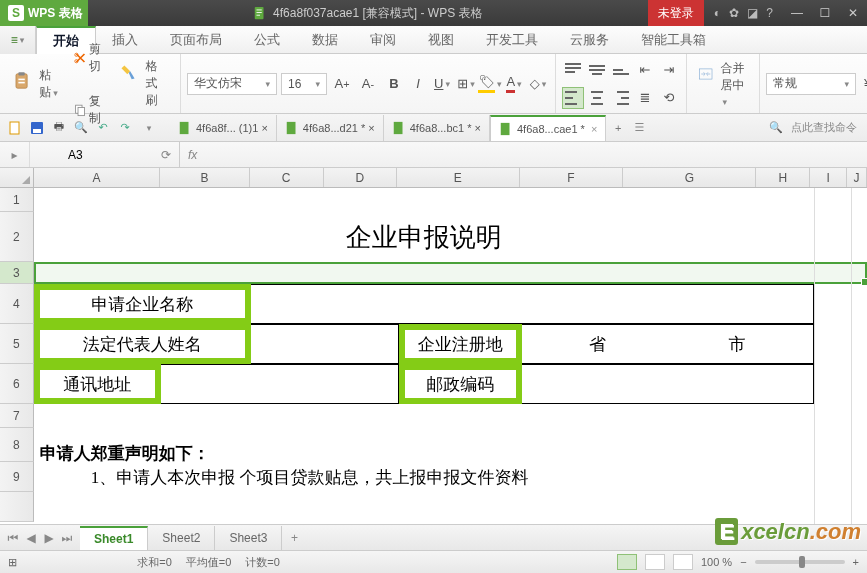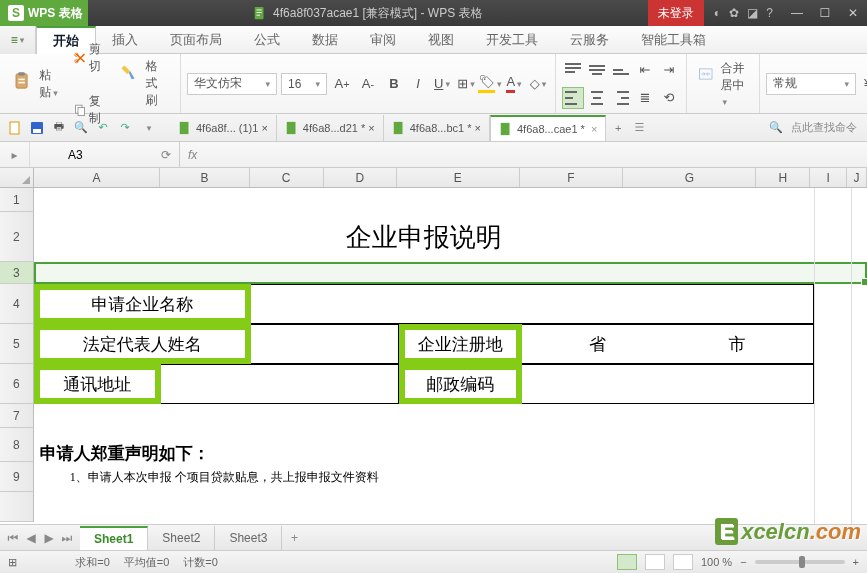--- a/index.html
+++ b/index.html
@@ -66,21 +66,21 @@
 .cell.sm{font-size:15px}
 .selrow{position:absolute;border:2px solid #4aa13a;background:rgba(74,161,58,0.08);pointer-events:none}
 .selrow::after{content:"";position:absolute;right:-4px;bottom:-4px;width:6px;height:6px;background:#4aa13a;border:1px solid #fff}
 .sheet-tabs{height:26px;background:linear-gradient(#f5f5f5,#e8e8e8);border-top:1px solid #ccc;display:flex;align-items:center;font-size:12px}
 .sheet-tabs .nav{display:flex;gap:0;padding:0 4px}
 .sheet-tabs .nav span{width:18px;height:18px;display:flex;align-items:center;justify-content:center;color:#888}
 .sheet-tabs .st{padding:0 14px;height:24px;display:flex;align-items:center;border-right:1px solid #ccc;color:#666}
 .sheet-tabs .st.active{background:#fff;color:#3a8a2a;border-top:2px solid #4aa13a;font-weight:bold}
 .sheet-tabs .plus{width:24px;display:flex;align-items:center;justify-content:center;color:#888}
 .statusbar{height:23px;background:linear-gradient(#f5f5f5,#e8e8e8);border-top:1px solid #ccc;display:flex;align-items:center;font-size:11px;color:#666;padding:0 8px}
-.statusbar .grp{display:flex;gap:14px;margin-left:58px}
+.statusbar .grp{display:flex;gap:14px;margin-left:120px}
 .statusbar .right{margin-left:auto;display:flex;align-items:center;gap:8px}
 .statusbar .vbtn{width:20px;height:16px;border:1px solid #ccc;background:#fff}
 .statusbar .vbtn.active{background:#d4e8cc;border-color:#8fc177}
 .zoom-slider{width:90px;height:4px;background:#ccc;position:relative;border-radius:2px}
 .zoom-slider .thumb{position:absolute;left:44px;top:-4px;width:6px;height:12px;background:#888;border-radius:2px}
 .watermark{position:absolute;right:6px;bottom:28px;font-family:Arial;font-weight:bold;font-style:italic;font-size:22px;color:#6a9c3a;text-shadow:1px 1px 0 #fff}
 .watermark .e{background:#6a9c3a;color:#fff;padding:1px 4px;border-radius:3px;margin-right:3px;font-style:normal}
 .watermark .com{color:#d08030}
 .docico{width:14px;height:14px}
 </style>
@@ -379,21 +379,21 @@
           <span>市</span>
         </div>
 
       <div class="cell lbl" style="left:0;top:176px;width:127px;height:40px">通讯地址</div>
       <div class="cell lbl2" style="left:127px;top:176px;width:238px;height:40px;border-left:none"></div>
       <div class="cell lbl" style="left:365px;top:176px;width:123px;height:40px">邮政编码</div>
       <div class="cell lbl2" style="left:488px;top:176px;width:292px;height:40px;border-left:none"></div>
 
       <div class="cell sm" style="left:0;top:248px;width:780px;height:34px;border:none;font-size:17px;font-weight:bold">申请人郑重声明如下：</div>
 
-      <div class="cell sm" style="left:0;top:274px;width:780px;height:30px;border:none;font-size:12px;padding-left:36px">1、申请人本次申报        个项目贷款贴息，共上报申报文件资料</div>
+      <div class="cell sm" style="left:0;top:274px;width:780px;height:30px;border:none;font-size:17px;padding-left:57px">1、申请人本次申报        个项目贷款贴息，共上报申报文件资料</div>
 
       <div style="position:absolute;left:780px;top:0;width:57px;height:336px;border-left:1px solid #ddd"></div>
       <div style="position:absolute;left:817px;top:0;width:1px;height:336px;background:#ddd"></div>
     </div>
   </div>
 </div>
 
 <div class="sheet-tabs">
   <div class="nav">
     <span>⏮</span>

